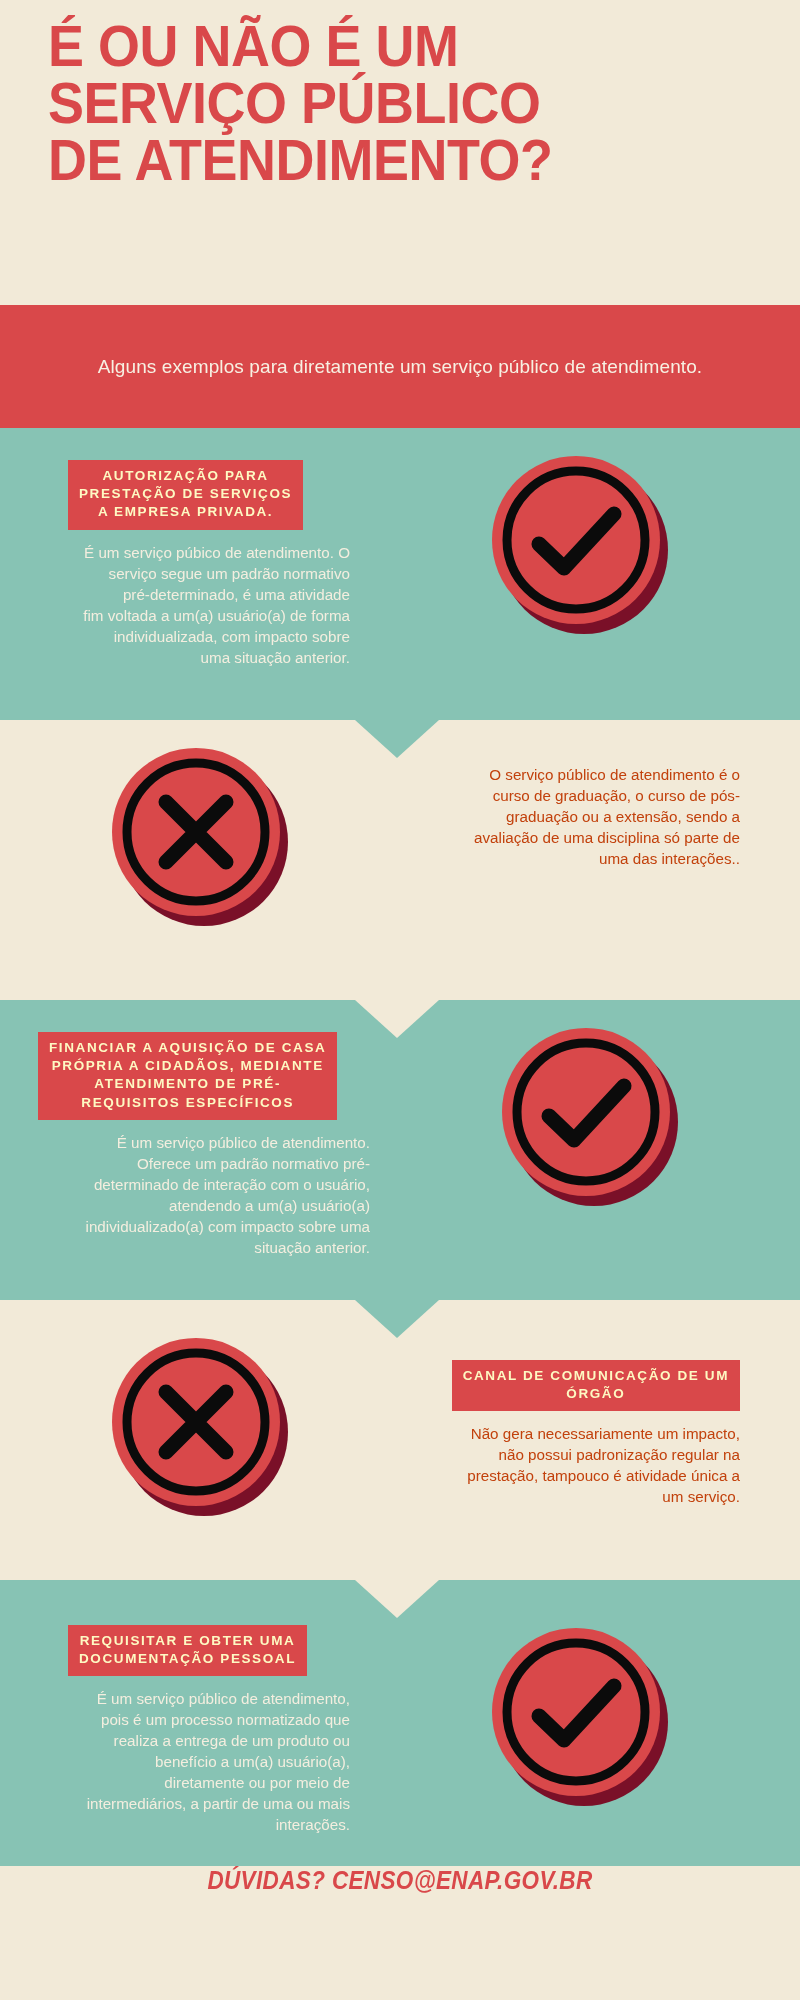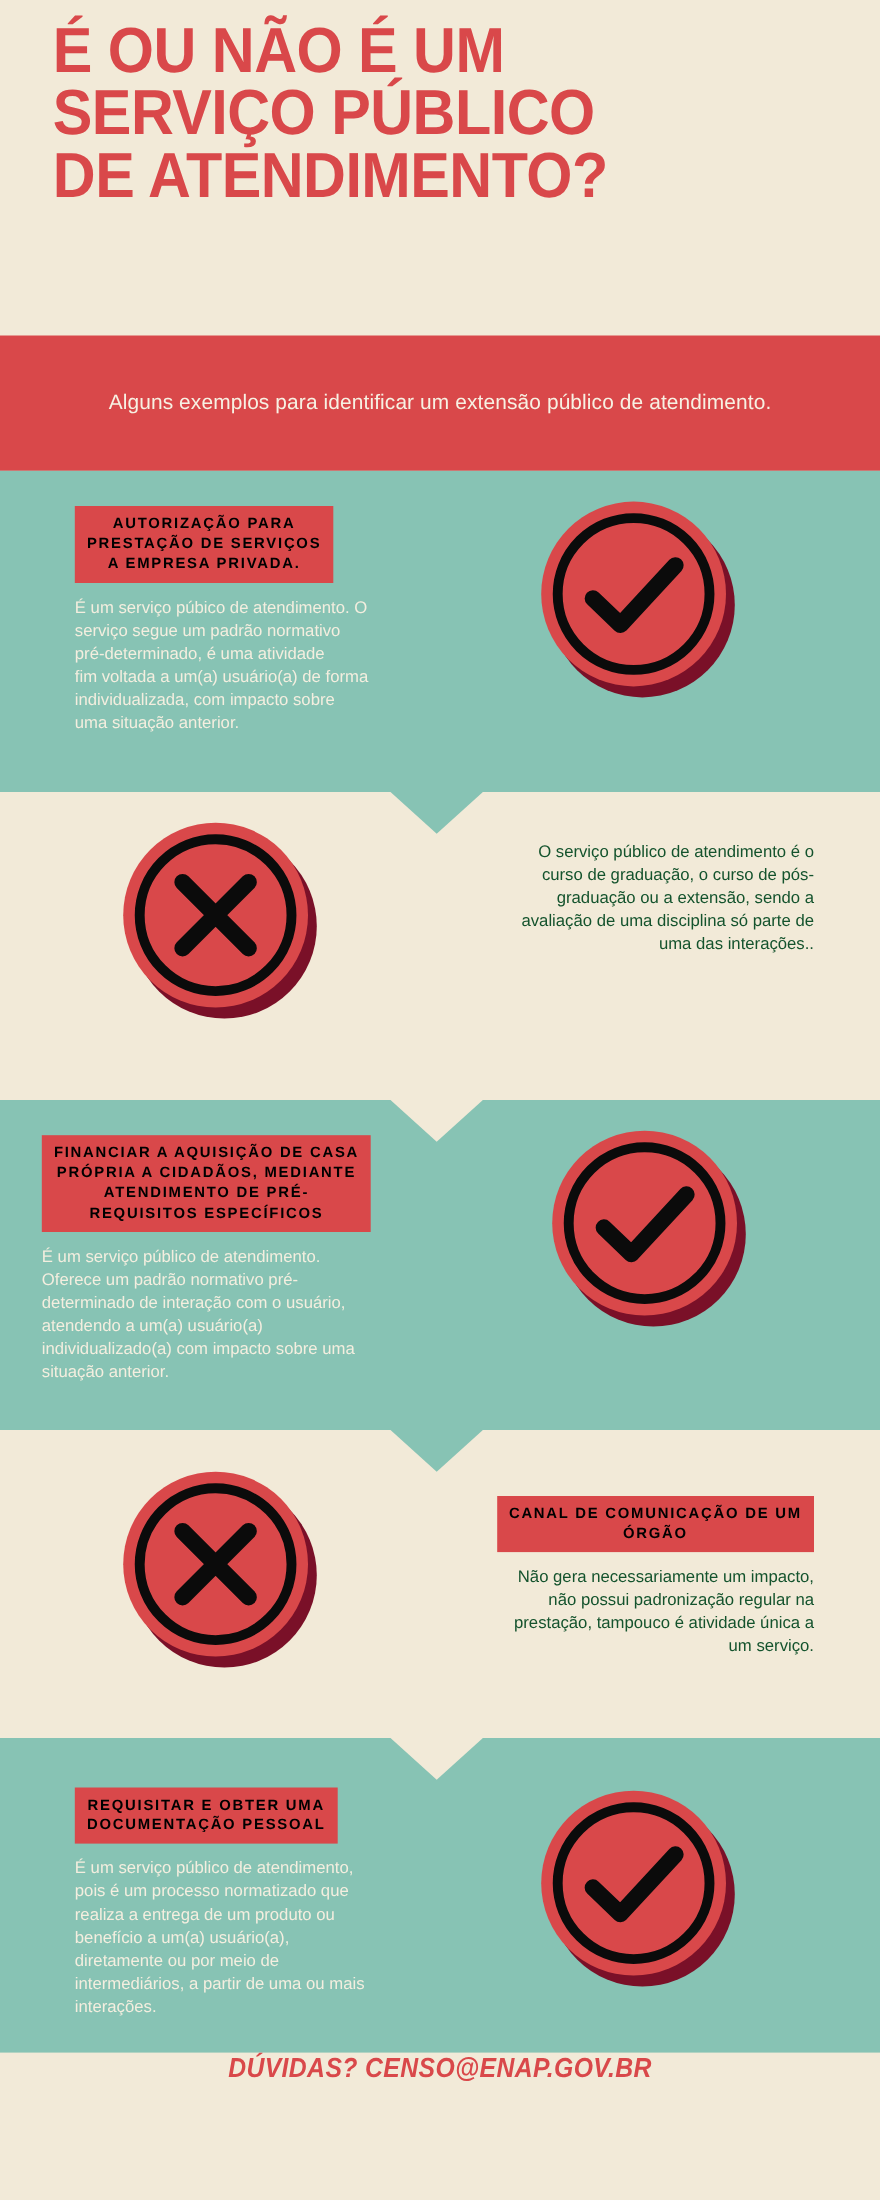--- a/index.html
+++ b/index.html
@@ -93,40 +93,41 @@
     width: 440px;
     display: flex;
     justify-content: center;
     padding-top: 28px;
   }
   .iconcol.narrow { width: 400px; }
 
   .tag {
     display: inline-block;
     background: #d9484a;
-    color: #000000;
+    color: #fef9c3;
     font-weight: bold;
     font-size: 13.5px;
     letter-spacing: 1.6px;
     line-height: 1.35;
     padding: 7px 11px 8px 11px;
     text-transform: uppercase;
     white-space: pre-line;
   }
   .tag.center-tag { text-align: center; }
   .tag.right-tag  { text-align: center; }
 
   .body-text {
     margin-top: 13px;
     font-size: 15.2px;
     line-height: 1.38;
     white-space: pre-line;
+    text-align: right;
   }
   .body-text.on-teal  { color: #f4eedf; }
-  .body-text.on-cream { color: #14532d; }
+  .body-text.on-cream { color: #c2410c; }
 
   
   .icon-wrap {
     position: relative;
     width: 176px;
     height: 176px;
   }
   .icon-shadow {
     position: absolute;
     left: 8px;
@@ -178,21 +179,21 @@
 
 <div class="infographic">
 
   <div class="header">
     <h1 class="headline">É OU NÃO É UM
 SERVIÇO PÚBLICO
 DE ATENDIMENTO?</h1>
   </div>
 
   <div class="subtitle-banner">
-    <div class="subtitle-text">Alguns exemplos para identificar um extensão público de atendimento.</div>
+    <div class="subtitle-text">Alguns exemplos para diretamente um serviço público de atendimento.</div>
   </div>
 
   <div class="section teal" id="sec0" style="top:428px; height:292px;">
     <div class="txtcol left">
       <div class="tag center-tag">AUTORIZAÇÃO PARA
 PRESTAÇÃO DE SERVIÇOS
 A EMPRESA PRIVADA.</div>
       <div class="body-text on-teal">É um serviço púbico de atendimento. O
 serviço segue um padrão normativo
 pré-determinado, é uma atividade

